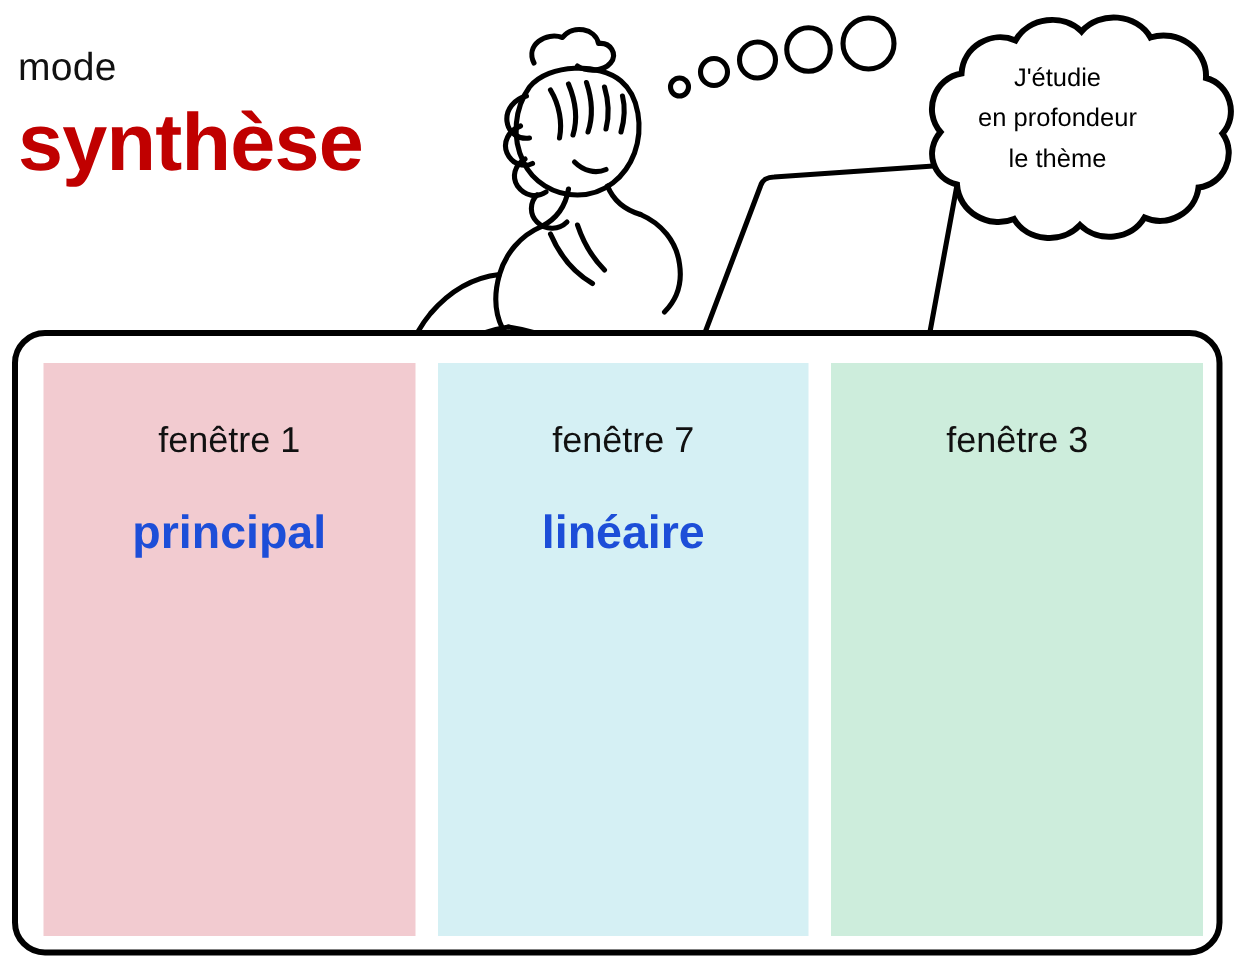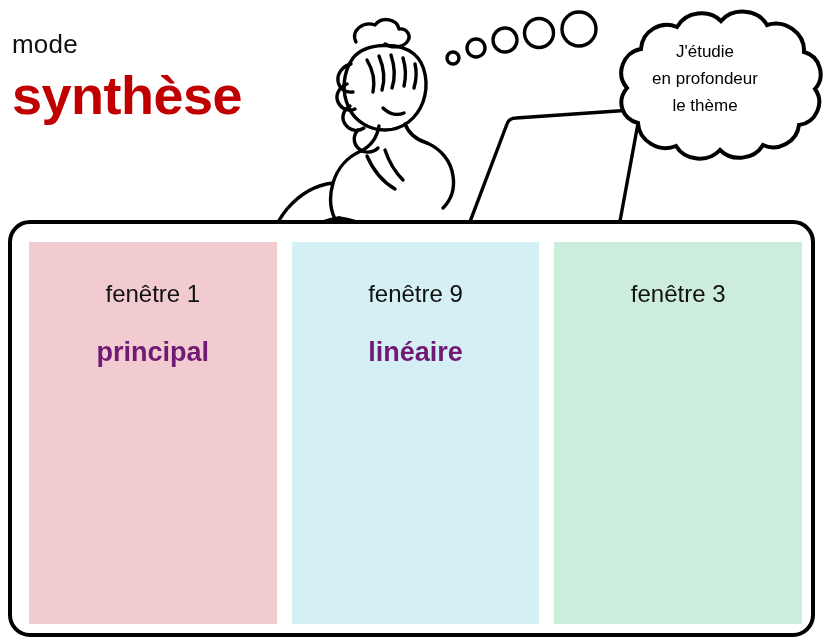--- a/index.html
+++ b/index.html
@@ -96,23 +96,23 @@
     font-size: 24px;
     color: #111111;
     font-weight: 400;
   }
   .panel-name {
     position: absolute;
     left: 0;
     right: 0;
     top: 95px;
     text-align: center;
-    font-size: 27px;
+    font-size: 31px;
     font-weight: bold;
-    color: #701a75;
+    color: #1d4ed8;
   }
 </style>
 </head>
 <body>
 
 <div id="header-block">
   <div id="mode-label">mode</div>
   <div id="mode-value">synthèse</div>
 </div>
 
@@ -197,21 +197,21 @@
 </div>
 
 <div id="windows-frame">
 
   <div id="panels-row">
     <div class="panel" id="panel-1">
       <div class="panel-head">fenêtre 1</div>
       <div class="panel-name">principal</div>
     </div>
     <div class="panel" id="panel-2">
-      <div class="panel-head">fenêtre 9</div>
+      <div class="panel-head">fenêtre 7</div>
       <div class="panel-name">linéaire</div>
     </div>
     <div class="panel" id="panel-3">
       <div class="panel-head">fenêtre 3</div>
     </div>
   </div>
 
 </div>
 
 </body></html>

